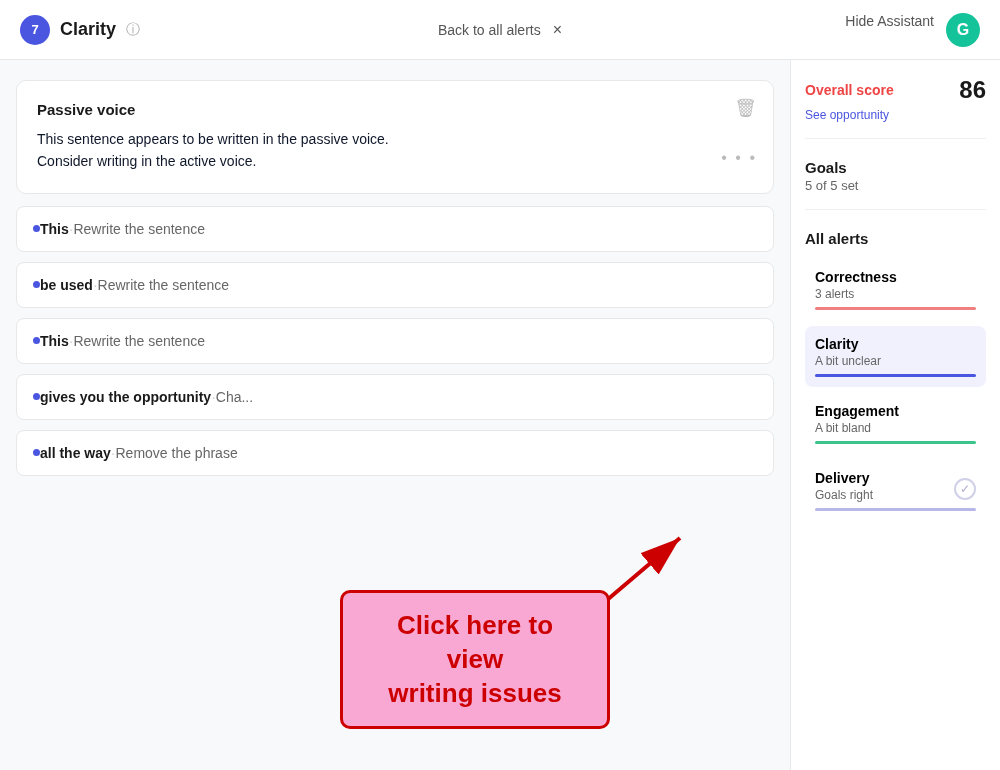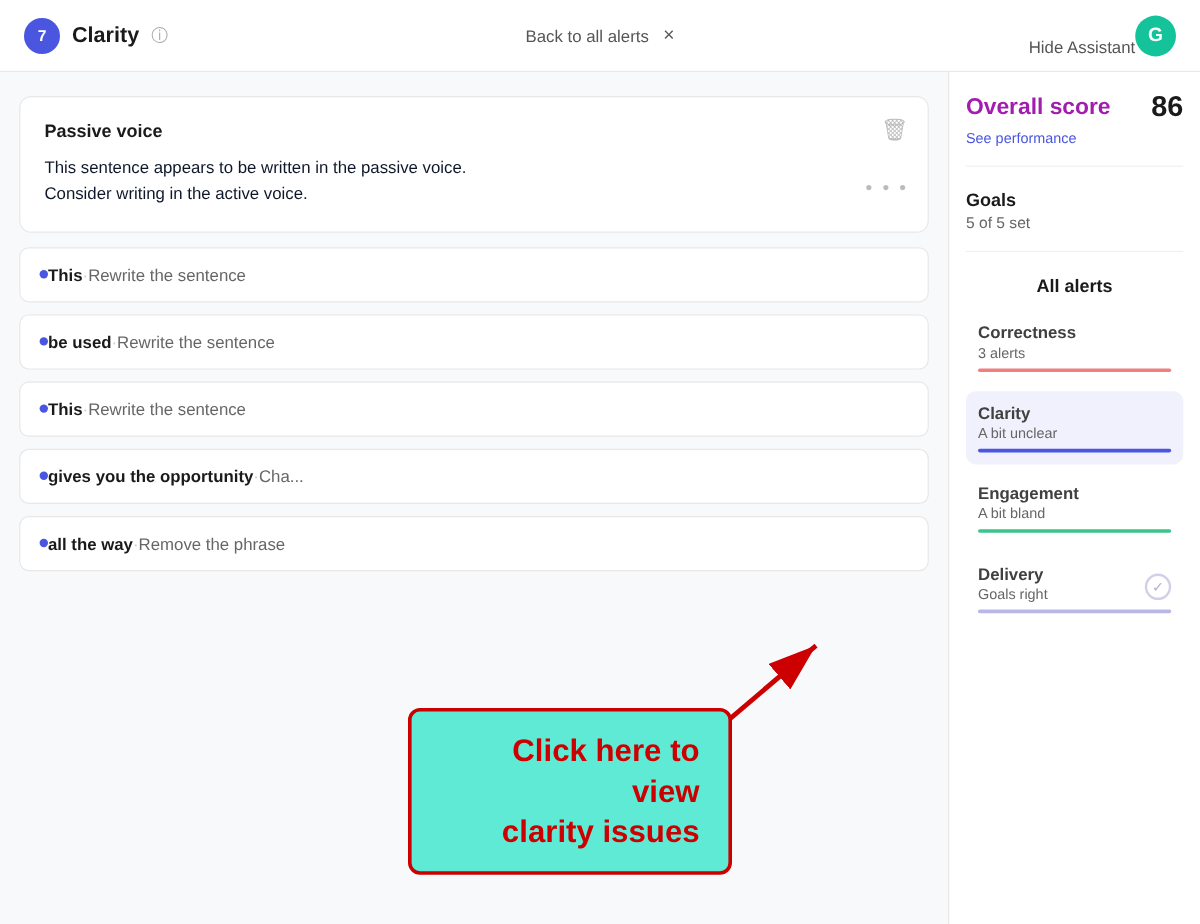--- a/index.html
+++ b/index.html
@@ -61,21 +61,22 @@
       cursor: pointer;
       color: #555;
     }
     .close-x {
       cursor: pointer;
       font-size: 16px;
       color: #555;
     }
     .header-right {
       display: flex;
-      align-items: flex-end;
+      align-items: flex-start;
+      gap: 12px;
       flex: 1;
       justify-content: flex-end;
     }
     .hide-assistant {
       font-size: 14px;
       color: #555;
       cursor: pointer;
     }
     .grammarly-icon {
       width: 34px;
@@ -192,23 +193,23 @@
       padding-bottom: 16px;
       border-bottom: 1px solid #f0f0f0;
     }
     .score-row {
       display: flex;
       justify-content: space-between;
       align-items: center;
       margin-bottom: 4px;
     }
     .score-label {
-      font-size: 19px;
-      font-weight: 700;
-      color: #a21caf;
+      font-size: 14px;
+      font-weight: 700;
+      color: #ef4444;
     }
     .score-number {
       font-size: 24px;
       font-weight: 800;
       color: #1a1a1a;
     }
     .score-sub {
       font-size: 12px;
       color: #4a55e0;
       cursor: pointer;
@@ -228,36 +229,35 @@
     .goals-sub {
       font-size: 13px;
       color: #666;
     }
 
     .all-alerts-label {
       font-size: 15px;
       font-weight: 700;
       color: #1a1a1a;
       margin-bottom: 12px;
-      text-align: center;
     }
 
     .alert-item {
       padding: 10px 10px;
       border-radius: 8px;
       margin-bottom: 6px;
       cursor: pointer;
     }
     .alert-item.active {
       background: #f0f1fd;
     }
     .alert-item-label {
       font-size: 14px;
       font-weight: 700;
-      color: #404040;
+      color: #000000;
       margin-bottom: 2px;
     }
     .alert-item-sub {
       font-size: 12px;
       color: #666;
       margin-bottom: 6px;
     }
     .alert-bar {
       height: 3px;
       border-radius: 2px;
@@ -292,25 +292,25 @@
       pointer-events: none;
       left: 0;
       top: 0;
       width: 100%;
       height: 100%;
     }
 
     
     .callout-box {
       position: absolute;
-      background: #5eead4;
+      background: #f9a8d4;
       border: 3px solid #cc0000;
       border-radius: 10px;
       padding: 16px 24px;
-      text-align: right;
+      text-align: center;
       z-index: 10;
       pointer-events: none;
     }
     .callout-text {
       font-size: 26px;
       font-weight: 800;
       color: #cc0000;
       line-height: 1.3;
     }
 
@@ -392,21 +392,21 @@
 
     </div>
 
     <div class="right-panel">
 
       <div class="score-section">
         <div class="score-row">
           <span class="score-label">Overall score</span>
           <span class="score-number">86</span>
         </div>
-        <div class="score-sub">See performance</div>
+        <div class="score-sub">See opportunity</div>
       </div>
 
       <div class="goals-section">
         <div class="goals-label">Goals</div>
         <div class="goals-sub">5 of 5 set</div>
       </div>
 
       <div class="all-alerts-label">All alerts</div>
 
       <div id="alerts-container">
@@ -444,17 +444,17 @@
       <defs>
         <marker id="arrowhead" markerWidth="10" markerHeight="7" refX="10" refY="3.5" orient="auto">
           <polygon points="0 0, 10 3.5, 0 7" fill="#cc0000"></polygon>
         </marker>
       </defs>
       <line x1="560" y1="580" x2="680" y2="478" stroke="#cc0000" stroke-width="4" marker-end="url(#arrowhead)"></line>
     </svg>
 
     <div class="callout-box" style="left: 340px; top: 530px; width: 270px;">
       <div class="callout-text">Click here to view</div>
-      <div class="callout-text">clarity issues</div>
+      <div class="callout-text">writing issues</div>
     </div>
 
   </div>
 </div>
 
 </body></html>

